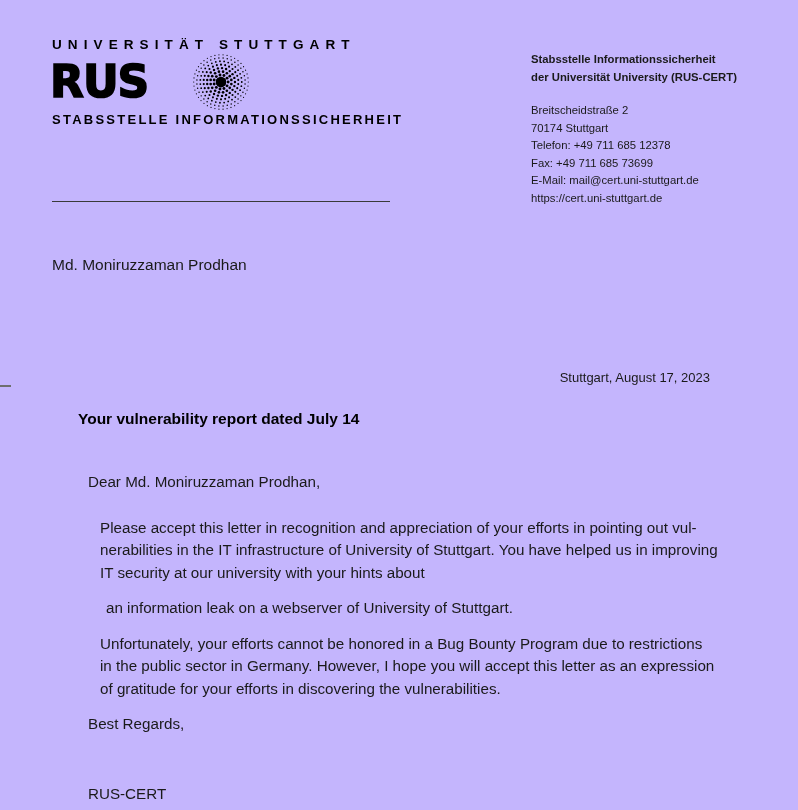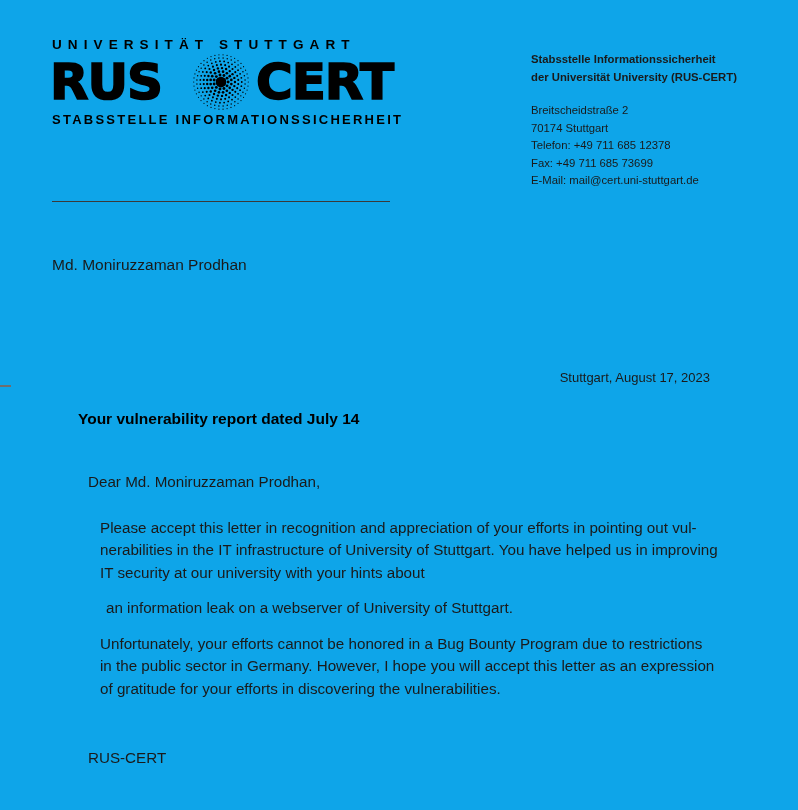--- a/index.html
+++ b/index.html
@@ -12,21 +12,21 @@
     height: 810px;
     position: relative;
     font-family: "Liberation Sans", sans-serif;
     color: #1a1a1a;
     overflow: hidden;
   }
 
   .page {
     position: absolute;
     inset: 0;
-    background: #0ea5e9;
+    background: #c4b5fd;
   }
 
   
   .fold-mark {
     position: absolute;
     left: 0px;
     top: 385px;
     width: 11px;
     height: 2px;
     background: #6e6e6e;
@@ -54,21 +54,21 @@
     height: 46px;
     margin-top: 7px;
     width: 365px;
   }
   .logo-word {
     position: absolute;
     top: 50%;
     transform: translateY(-50%);
     font-family: "DejaVu Sans", sans-serif;
     font-weight: 700;
-    font-size: 50px;
+    font-size: 44px;
     letter-spacing: -1px;
     color: #000000;
     line-height: 1;
     -webkit-text-stroke: 1.6px #000;
   }
   .logo-word.left { left: 0px; }
   .logo-word.right { left: 206px; }
   .logo-globe {
     position: absolute;
     left: 140px;
@@ -386,37 +386,37 @@
             <circle cx="72.00" cy="11.89" r="0.95"></circle>
             <circle cx="77.43" cy="15.60" r="0.95"></circle>
             <circle cx="82.25" cy="20.07" r="0.95"></circle>
             <circle cx="86.35" cy="25.21" r="0.95"></circle>
             <circle cx="89.64" cy="30.91" r="0.95"></circle>
             <circle cx="92.05" cy="37.03" r="0.95"></circle>
             <circle cx="93.51" cy="43.44" r="0.95"></circle>
           </g>
       </svg>
 
-      <span class="logo-word right">CERT</span>
     </div>
 
     <div class="logo-bottom">STABSSTELLE INFORMATIONSSICHERHEIT</div>
   </div>
 
   <div class="address-block">
     <div class="org">
       <div>Stabsstelle Informationssicherheit</div>
       <div>der Universität University (RUS-CERT)</div>
     </div>
     <div class="contact">
       <div>Breitscheidstraße 2</div>
       <div>70174 Stuttgart</div>
       <div>Telefon:  +49 711 685 12378</div>
       <div>Fax:  +49 711 685 73699</div>
       <div>E-Mail:  mail@cert.uni-stuttgart.de</div>
+      <div>https://cert.uni-stuttgart.de</div>
     </div>
   </div>
 
   <div class="sender-line">
   </div>
   <div class="sender-rule"></div>
 
   <div class="recipient">Md. Moniruzzaman Prodhan</div>
 
   <div class="date-line">Stuttgart, August 17, 2023</div>
@@ -440,18 +440,19 @@
     </div>
 
     <div class="gap-sm"></div>
 
     <div class="para">
       <span class="ln">Unfortunately, your efforts cannot be honored in a Bug Bounty Program due to restrictions</span>
       <span class="ln">in the public sector in Germany. However, I hope you will accept this letter as an expression</span>
       <span class="ln">of gratitude for your efforts in discovering the vulnerabilities.</span>
     </div>
 
+    <div class="closing">Best Regards,</div>
 
     <div class="signature">RUS-CERT</div>
 
   </div>
 
 </div>
 
 </body></html>

